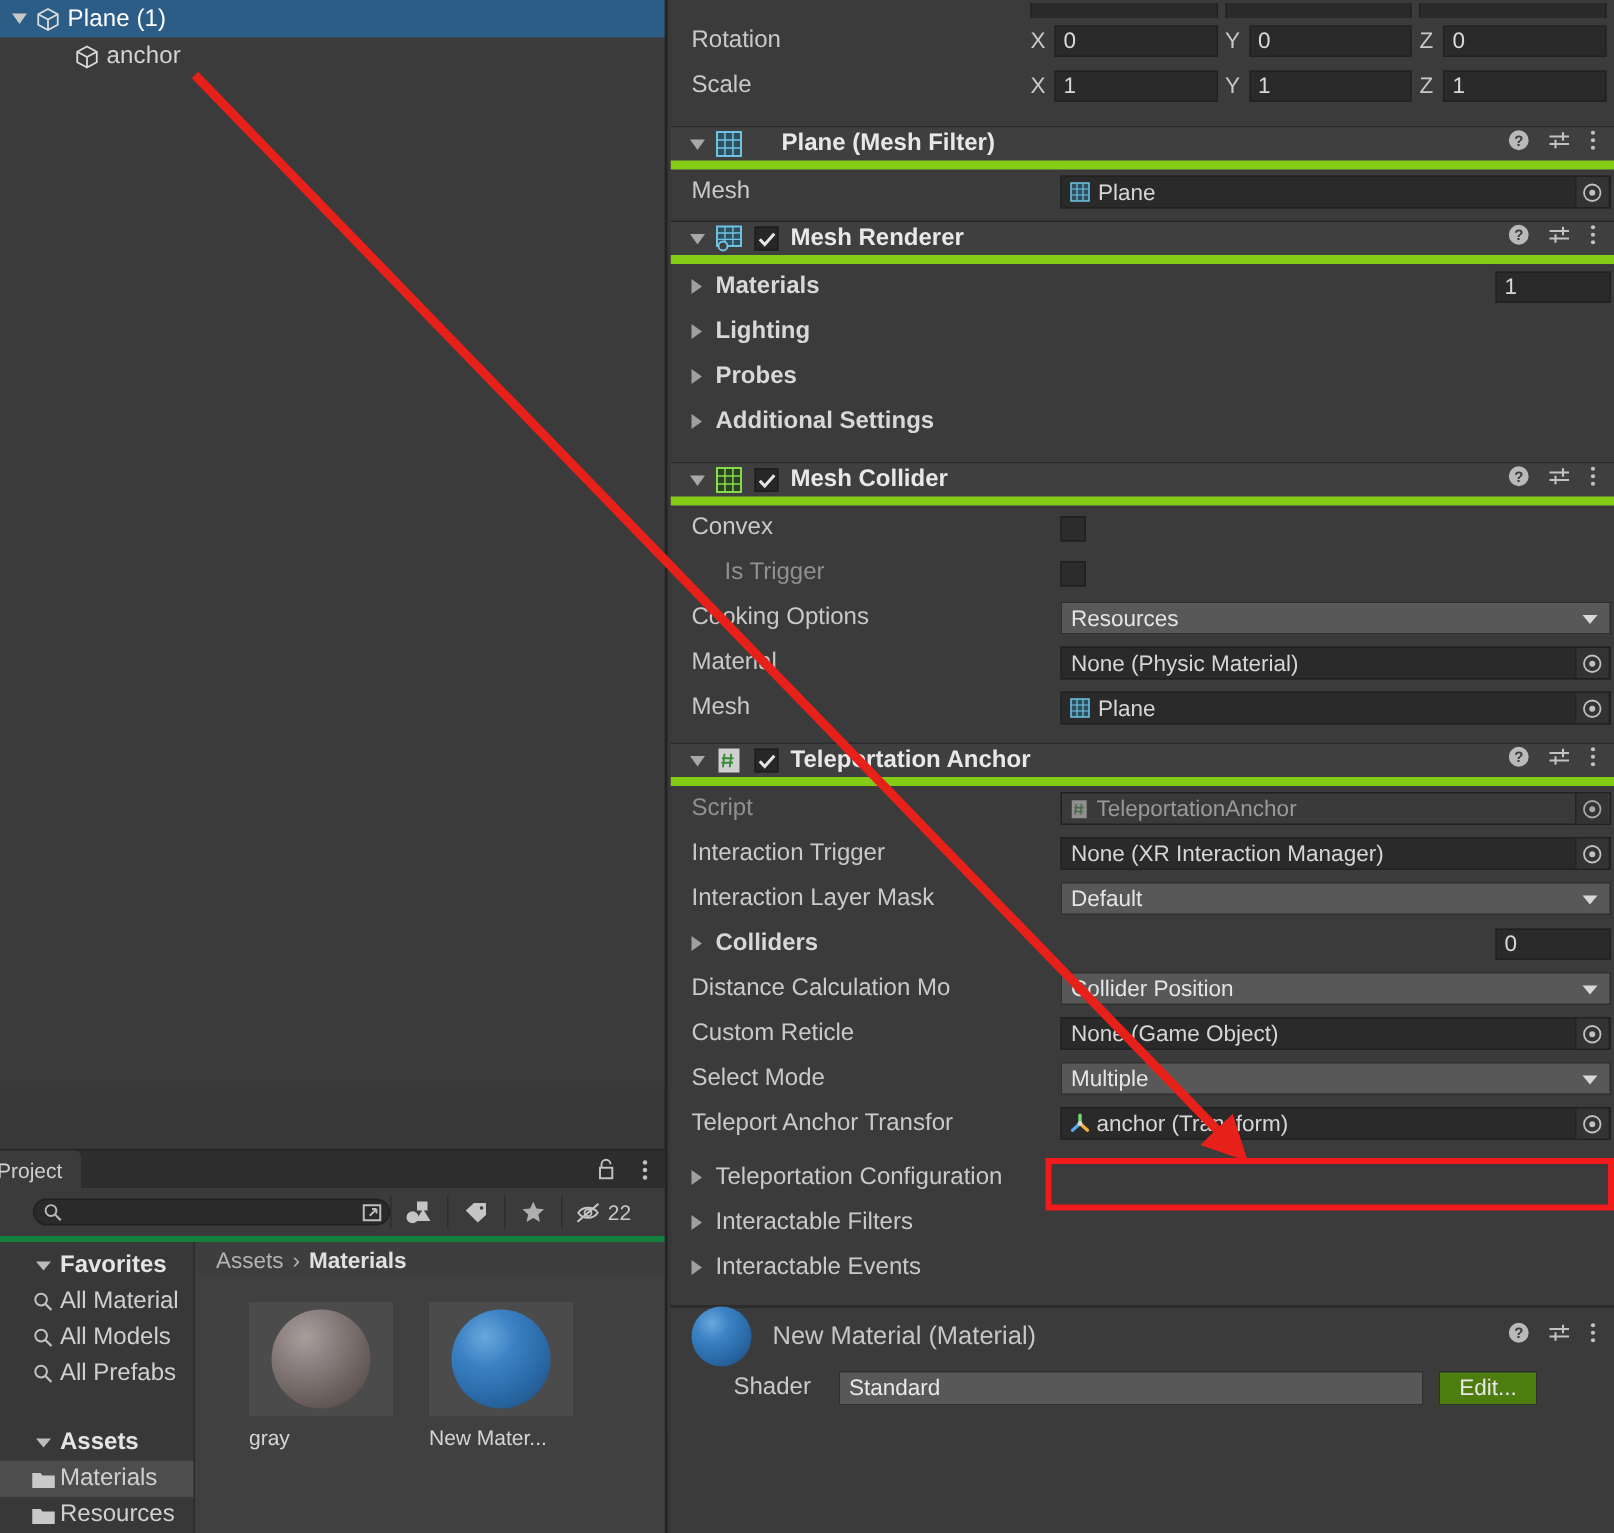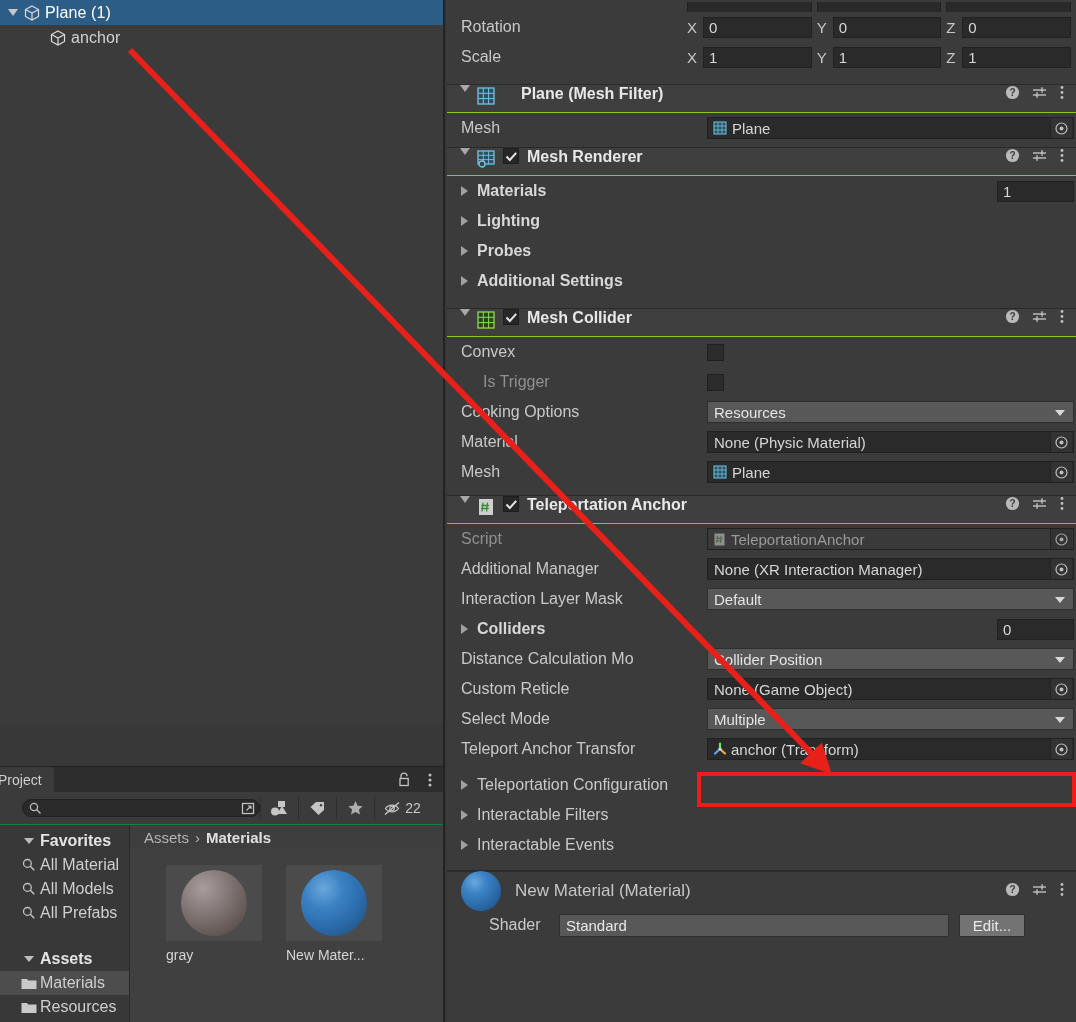--- a/index.html
+++ b/index.html
@@ -63,21 +63,21 @@
   }
   .tabbar-right {
     position: absolute; right: 4px; top: 0; height: 25px;
     display: flex; align-items: center; gap: 8px;
   }
   .icon-btn { width: 18px; height: 18px; display: flex; align-items: center; justify-content: center; }
 
   #project-toolbar {
     height: 26px; background: #3b3b3b;
     display: flex; align-items: center; padding: 16px 2px;
-    border-bottom: 1px solid #15803d;
+    border-bottom: 4px solid #15803d;
   }
   #search-wrap {
     position: relative; flex: none; width: 238px; height: 18px;
     margin-left: 20px;
     background: #2a2a2a; border: 1px solid #212121; border-radius: 9px;
     display: flex; align-items: center;
   }
   #search-input {
     border: 0; outline: 0; background: transparent;
     color: #c4c4c4; font-size: 12px;
@@ -132,23 +132,23 @@
   #inspector {
     position: absolute; left: 447px; top: 0;
     width: 629px; height: 1022px;
     background: #3b3b3b; overflow: hidden;
   }
   .comp {
     background: #3b3b3b;
     border-bottom: 1px solid #2a2a2a;
   }
   .comp-header {
-    display: flex; align-items: flex-start; height: 28px;
+    display: flex; align-items: center; height: 28px;
     background: #3f3f3f; padding-left: 8px;
-    border-bottom: 1px solid #84cc16;
+    border-bottom: 6px solid #84cc16;
   }
   .comp-foldout { width: 20px; display: flex; align-items: center; justify-content: center; }
   .comp-foldout .tri-d {
     width: 0; height: 0;
     border-left: 5.5px solid transparent;
     border-right: 5.5px solid transparent;
     border-top: 7px solid #a8a8a8;
   }
   .comp-icon { width: 22px; height: 22px; margin-right: 4px; flex: none; }
   .comp-check {
@@ -242,21 +242,21 @@
   #mat-title { font-size: 17px; color: #c6c6c6; }
   #mat-shader-row { display: flex; align-items: center; height: 30px; padding-left: 42px; }
   #mat-shader-label { font-size: 16px; color: #c9c9c9; width: 70px; flex: none; }
   #shader-dd {
     width: 390px; height: 23px; background: #585858; border: 1px solid #2f2f2f;
     display: flex; align-items: center; padding-left: 6px;
     font-size: 15px; color: #e8e8e8; position: relative;
   }
   #edit-btn {
     margin-left: 10px; width: 66px; height: 23px;
-    background: #737373; border: 1px solid #2f2f2f;
+    background: #4d7c0f; border: 1px solid #2f2f2f;
     display: flex; align-items: center; justify-content: center;
     font-size: 15px; color: #e8e8e8;
   }
 
   
   #annot { position: absolute; left: 0; top: 0; width: 1076px; height: 1022px; pointer-events: none; }
   #highlight-box {
     position: absolute; left: 697px; top: 772px;
     width: 379px; height: 35px;
     border: 4px solid #f21b1b;
@@ -745,21 +745,21 @@
           <span class="picker">
             <svg width="13" height="13" viewBox="0 0 13 13">
                 <circle cx="6.5" cy="6.5" r="5.5" fill="none" stroke="#a5a5a5" stroke-width="1.2"></circle>
                 <circle cx="6.5" cy="6.5" r="2" fill="#a5a5a5"></circle>
               </svg>
           </span>
         </span>
       </div>
 
       <div class="row">
-        <span class="row-label">Additional Manager</span>
+        <span class="row-label">Interaction Trigger</span>
         <span class="objfield">
           <span style="padding-left:2px">None (XR Interaction Manager)</span>
           <span class="picker">
             <svg width="13" height="13" viewBox="0 0 13 13">
                 <circle cx="6.5" cy="6.5" r="5.5" fill="none" stroke="#c0c0c0" stroke-width="1.2"></circle>
                 <circle cx="6.5" cy="6.5" r="2" fill="#c0c0c0"></circle>
               </svg>
           </span>
         </span>
       </div>

